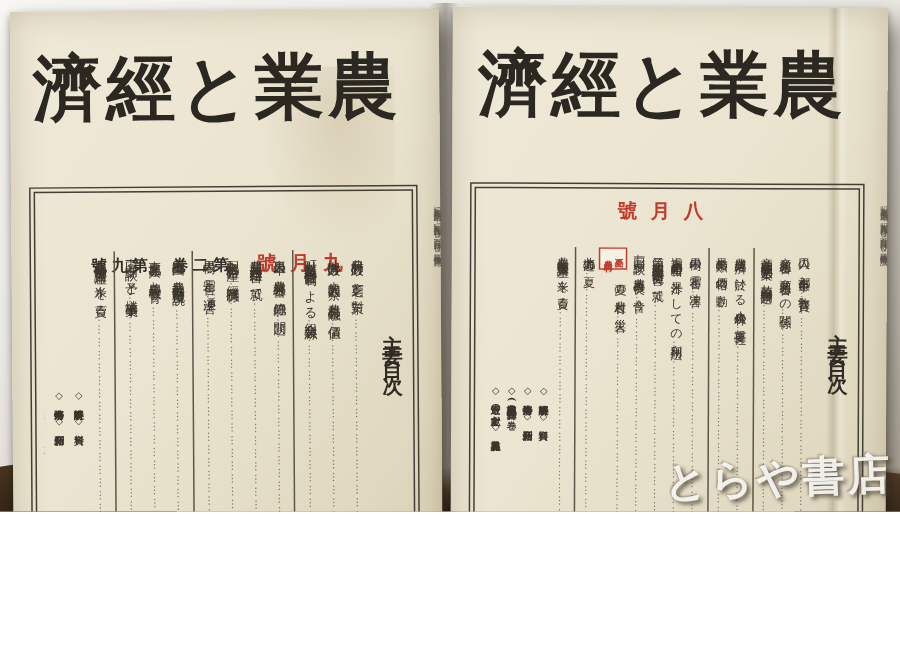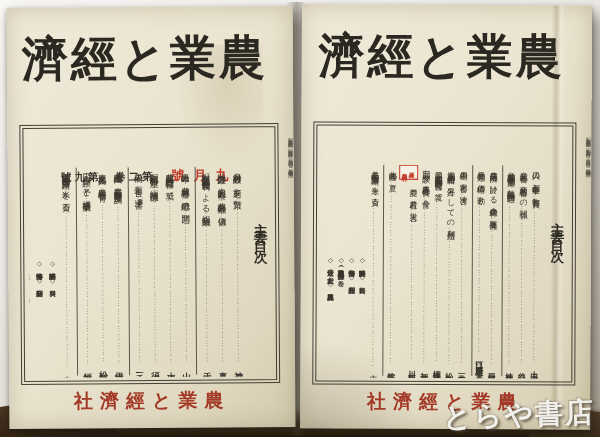--- a/index.html
+++ b/index.html
@@ -1,17 +1,17 @@
 <!DOCTYPE html>
 <html><head>
 <meta charset="utf-8">
 <style>
   html,body{margin:0;padding:0;}
   body{width:600px;height:439px;overflow:hidden;font-family:"DejaVu Serif","Liberation Serif",serif;}
-  .photo{position:relative;width:600px;height:437px;overflow:hidden;
+  .photo{position:relative;width:600px;height:341px;overflow:hidden;
     background:linear-gradient(155deg,#f8f7f4 0%,#efede8 35%,#ddd9d0 70%,#bdb6a7 100%);}
   .floor{position:absolute;left:0;bottom:0;width:100%;height:30px;z-index:0;
     background:linear-gradient(180deg,rgba(74,58,40,0) 0%,#5a4630 55%,#211709 100%);}
   .corner-wedge-left{position:absolute;left:-34px;bottom:-26px;width:150px;height:62px;z-index:0;
     transform:rotate(-9deg);background:linear-gradient(180deg,#4a3521,#1f150c);}
   .corner-wedge-right{position:absolute;right:-20px;bottom:-22px;width:90px;height:50px;z-index:0;
     transform:rotate(7deg);background:linear-gradient(180deg,#57422c,#241a10);}
   .mid-shadow{position:absolute;left:286px;top:2px;width:20px;height:434px;z-index:1;
     background:linear-gradient(90deg,rgba(80,68,50,0),rgba(80,68,50,.38) 55%,rgba(80,68,50,0));}
 
@@ -158,20 +158,21 @@
     <div class="publisher">社濟經と業農</div>
   </div>
 
   <div class="cover cover-aug">
     <div class="stain stain-b"></div>
     <div class="stain stain-c"></div>
     <div class="masthead">濟經と業農</div>
     <div class="colophon">昭和九年七月十九日印刷　昭和九年八月一日發行　毎月一回一日發行　第三種郵便物認可</div>
     <div class="frame">
       <div class="issue-row">
+        <span class="issue-month">號月八</span>
       </div>
       <div class="toc">
         <div class="toc-heading">主要目次</div>
       <div class="col">
             <span class="t">人口の都市集中と敎育費</span>
             <span class="leader">………………………………………………………………………………</span>
             <span class="n">上田貞次郎</span>
           </div>
           <div class="col">
             <span class="t">産業組合と商業組合との關係</span>

